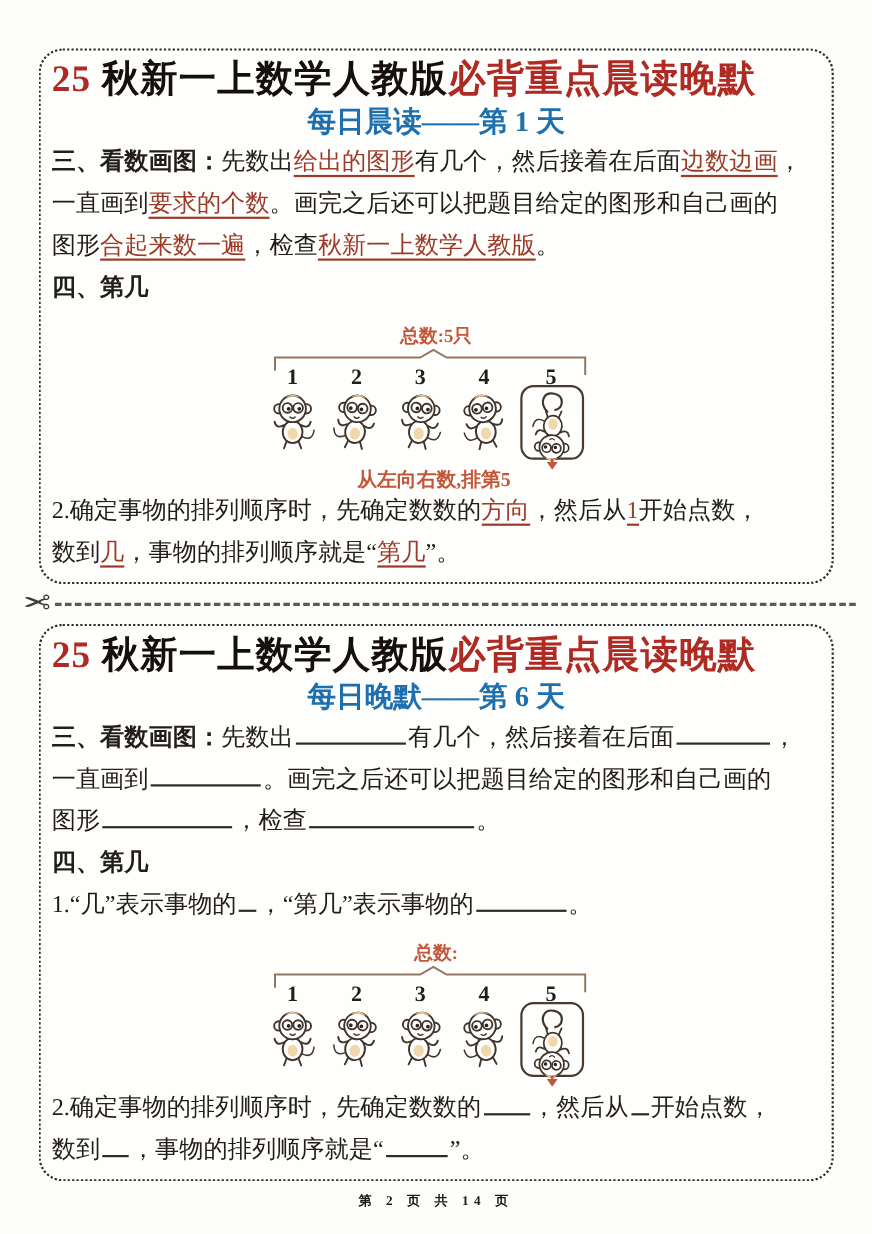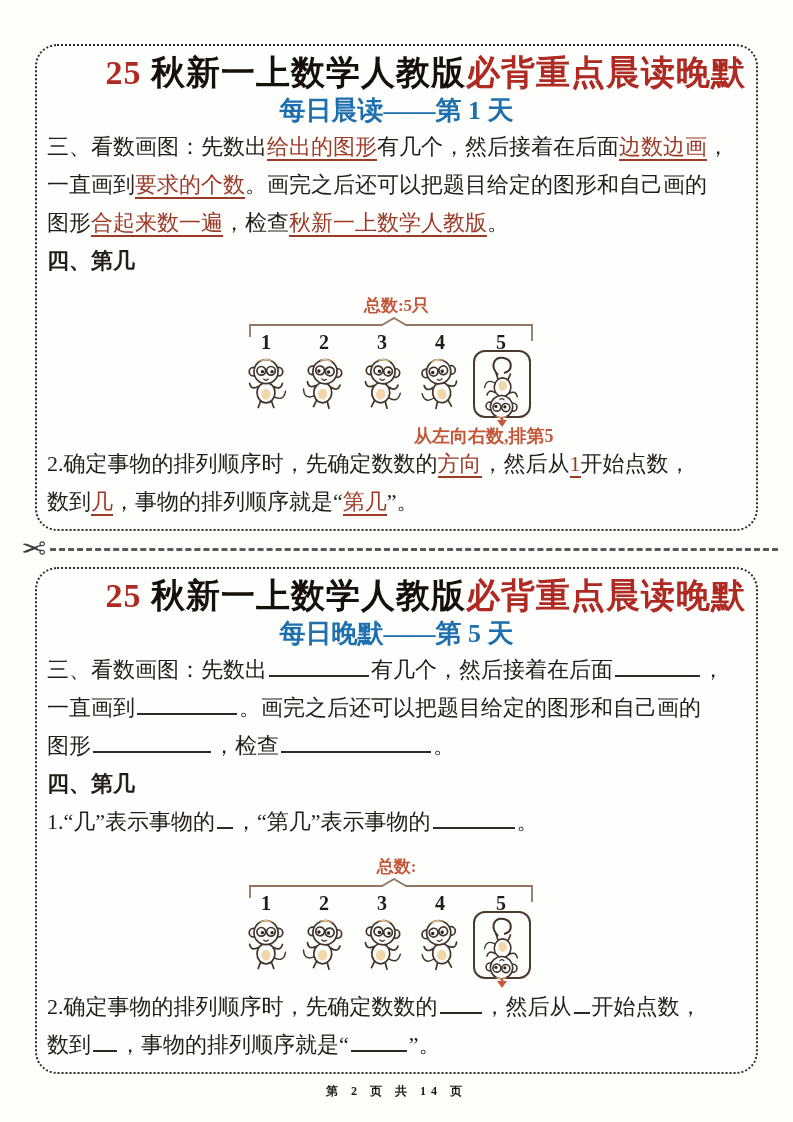--- a/index.html
+++ b/index.html
@@ -20,41 +20,41 @@
     color:var(--ink);
   }
   .page{width:793px;height:1122px;padding:44px 35px 0;}
   .card{
     border:2px dotted #2a2a2a;
     border-radius:22px;
     padding:6px 10px 8px;
     background:#fefefc;
   }
   .card-title{
-    text-align:right;
+    text-align:left;
     font-size:34px;font-weight:700;
     letter-spacing:1px;
     line-height:42px;
     white-space:nowrap;
   }
   .card-title .seg-red{color:var(--title-red);}
   .card-title .seg-plain{color:#15100c;}
   .card-subtitle{
     text-align:center;
     font-size:26px;font-weight:700;
     color:var(--subtitle-blue);
     line-height:34px;
   }
   .para{
     font-size:22px;
     line-height:38px;
     white-space:pre-wrap;
     word-break:break-all;
   }
-  .para .seg-bold{font-weight:400;}
+  .para .seg-bold{font-weight:700;}
   .para .seg-red{
     color:var(--answer-red);
     border-bottom:2px solid var(--answer-red);
     padding-bottom:0px;
   }
   .para .blank{
     display:inline-block;
     height:0.9em;
     border-bottom:2px solid #2f2a26;
     vertical-align:baseline;
@@ -67,21 +67,21 @@
     text-align:center;
     color:var(--fig-orange);
     font-size:17px;font-weight:700;
     line-height:18px;
   }
   .fig-svg{display:block;}
   .fig-caption{
     color:var(--fig-orange);
     font-size:18px;font-weight:700;
     line-height:18px;
-    text-align:right;
+    text-align:center;
     padding-right:4px;
   }
   .fig-caption:empty{display:none;}
   svg text{
     font-family:"Liberation Serif","DejaVu Serif",serif;
     font-weight:700;
   }
   
   .cutline{
     display:flex;align-items:center;
@@ -176,21 +176,21 @@
 数到</span><span class="seg-red">几</span><span class="seg-plain">，事物的排列顺序就是“</span><span class="seg-red">第几</span><span class="seg-plain">”。</span></p>
   </section>
 
   <div class="cutline">
     <span class="scissors">✂</span>
     <div class="dash"></div>
   </div>
 
   <section class="card">
     <h1 class="card-title"><span class="seg-red">25 </span><span class="seg-plain">秋新一上数学人教版</span><span class="seg-red">必背重点晨读晚默</span></h1>
-    <h2 class="card-subtitle">每日晚默——第 5 天</h2>
+    <h2 class="card-subtitle">每日晚默——第 6 天</h2>
     <p class="para"><span class="seg-bold">三、看数画图：</span><span class="seg-plain">先数出</span><span class="blank" style="width: 100px;"></span><span class="seg-plain">有几个，然后接着在后面</span><span class="blank" style="width: 85px;"></span><span class="seg-plain">，
 一直画到</span><span class="blank" style="width: 100px;"></span><span class="seg-plain">。画完之后还可以把题目给定的图形和自己画的
 图形</span><span class="blank" style="width: 118px;"></span><span class="seg-plain">，检查</span><span class="blank" style="width: 150px;"></span><span class="seg-plain">。</span></p>
     <div class="heading">四、第几</div>
     <p class="para"><span class="seg-plain">1.“几”表示事物的</span><span class="blank" style="width: 16px;"></span><span class="seg-plain">，“第几”表示事物的</span><span class="blank" style="width: 82px;"></span><span class="seg-plain">。</span></p>
 
     <figure class="figure">
       <div class="fig-total">总数:</div>
       <svg class="fig-svg" width="322" height="112" viewBox="0 0 322 112">
         <path d="M14,22 L14,10 L146,10 L158,3 L170,10 L296,10 L296,26" fill="none" stroke="#93765f" stroke-width="1.8"></path>

